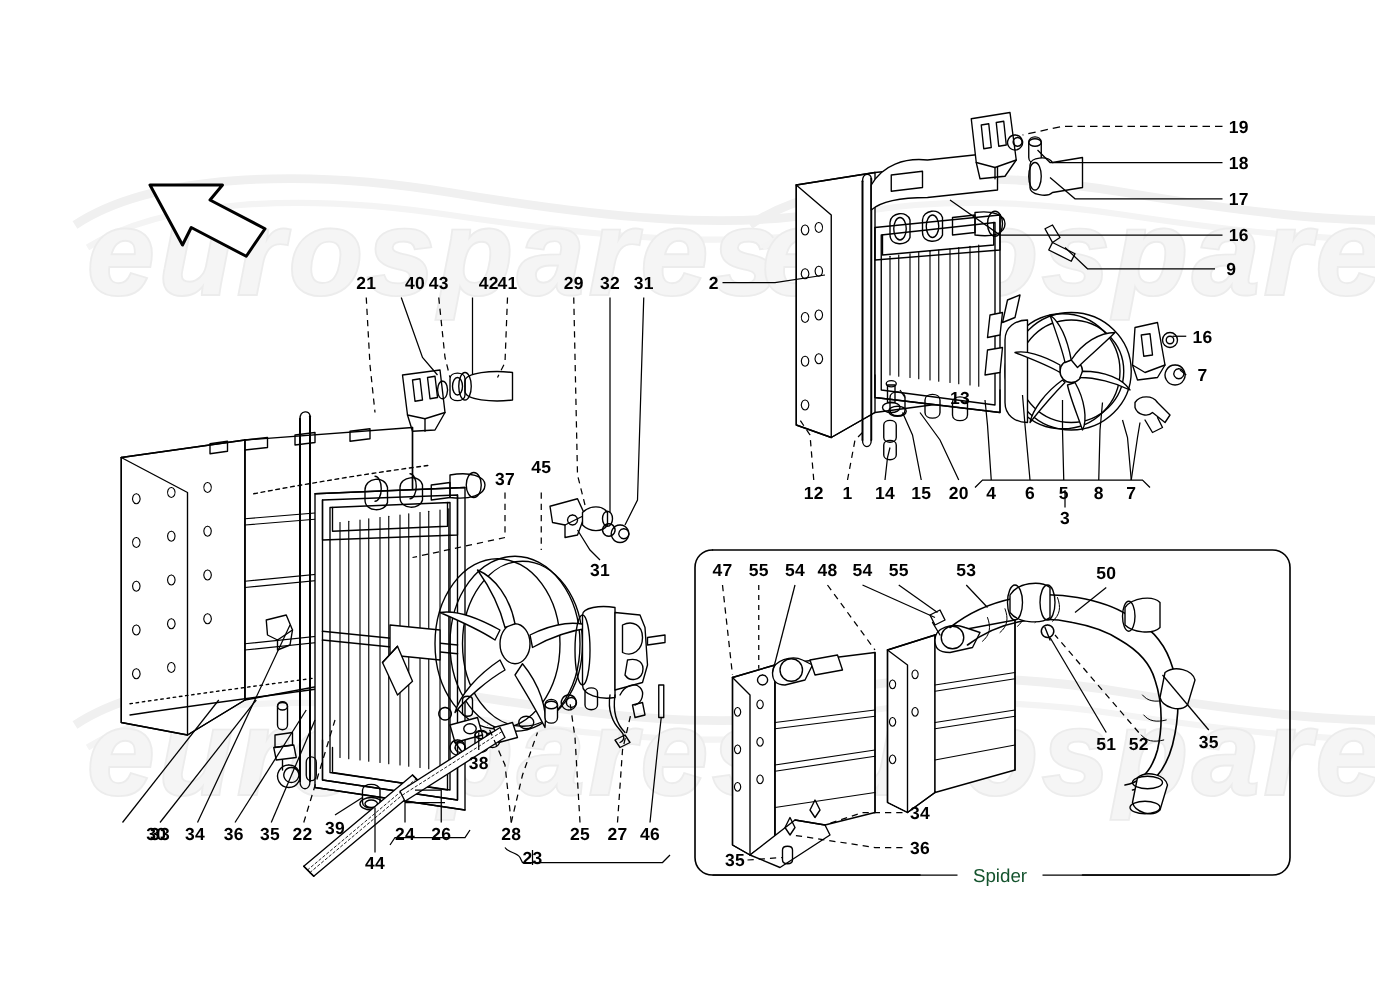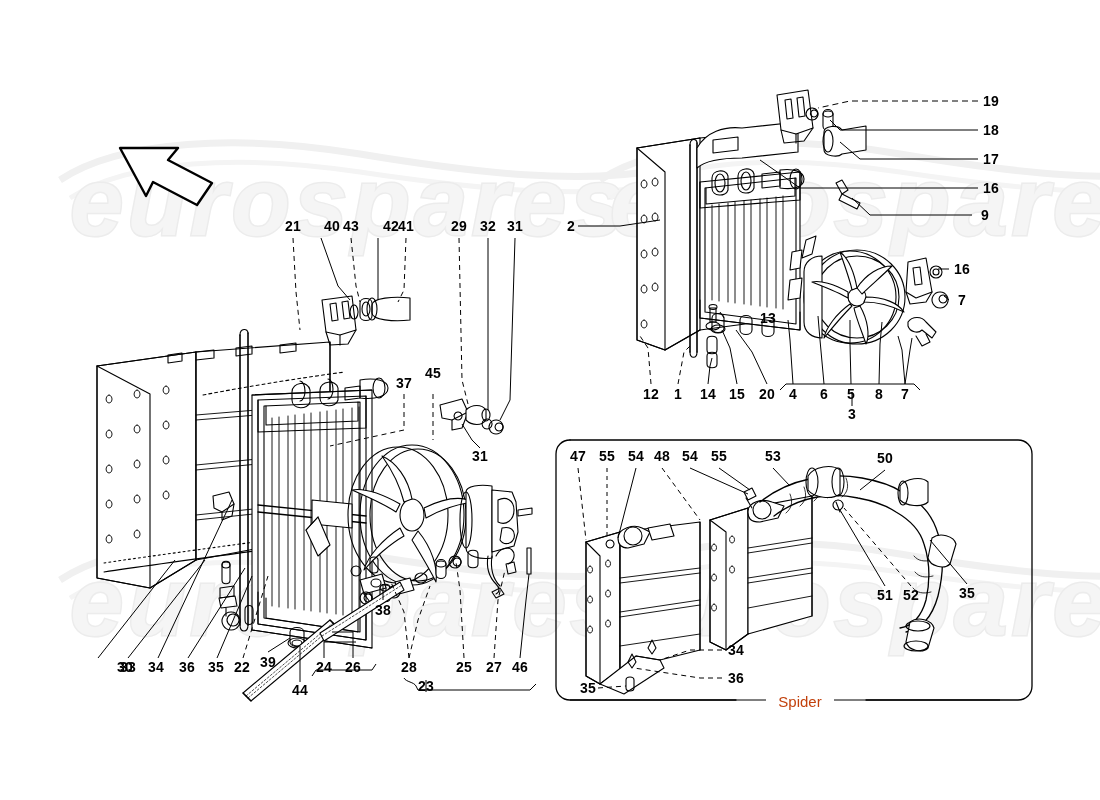--- a/index.html
+++ b/index.html
@@ -34,21 +34,21 @@
     color: #000000;
     line-height: 1;
     white-space: nowrap;
     transform: translate(-50%, -50%);
     letter-spacing: 0.3px;
   }
   .caption {
     position: absolute;
     font-family: "Liberation Sans", sans-serif;
     font-size: 15px;
-    color: #c2410c;
+    color: #14532d;
     white-space: nowrap;
     transform: translate(-50%, -50%);
   }
 </style>
 </head>
 <body>
 
 <div id="page">
 
   <svg id="watermark" viewBox="0 0 1100 800">

